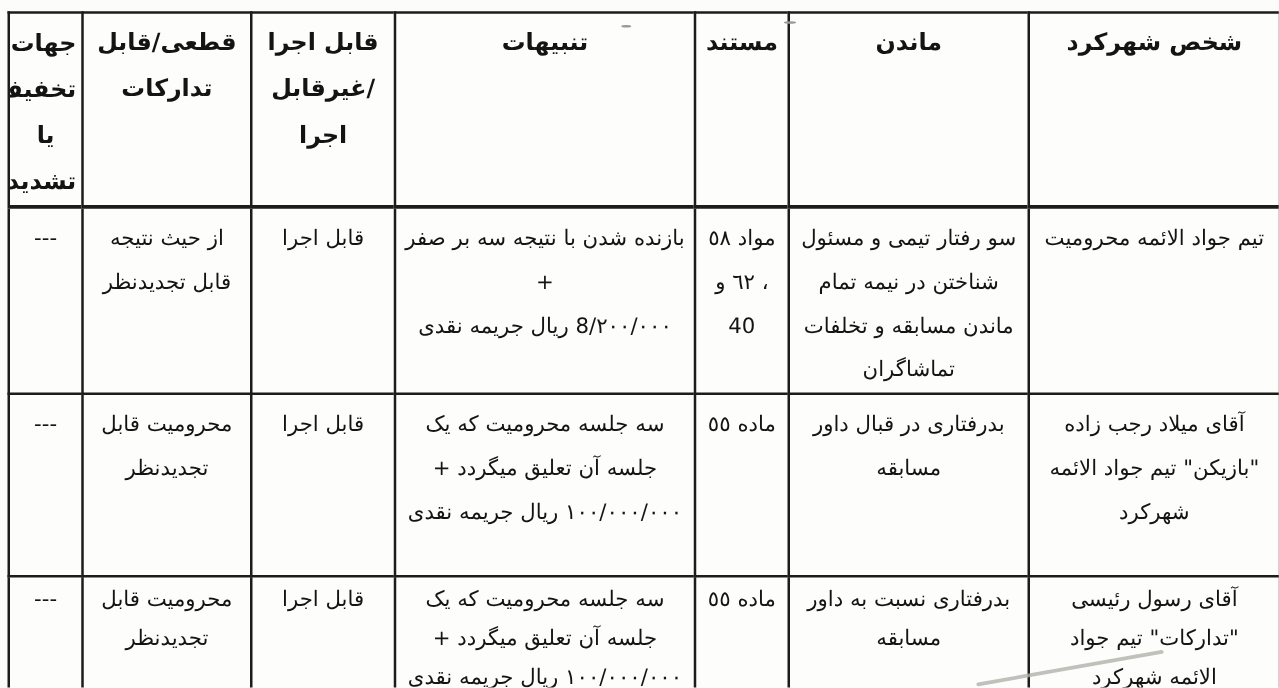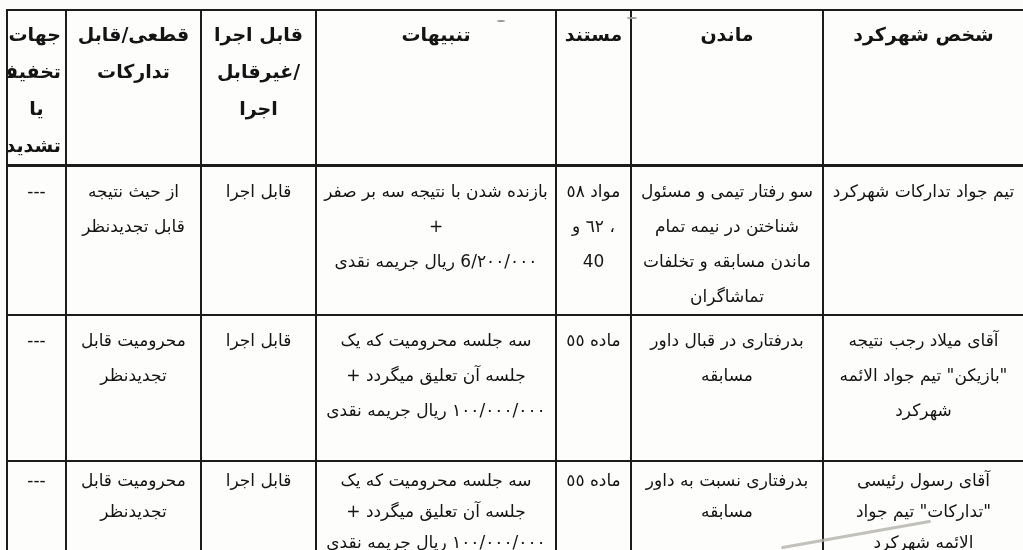--- a/index.html
+++ b/index.html
@@ -98,37 +98,37 @@
         <th>قطعی/قابل
 تدارکات</th>
         <th>جهات
 تخفیف
 یا
 تشدید</th>
       </tr>
     </thead>
     <tbody>
       <tr class="row-1">
-        <td>تیم جواد تدارکات شهرکرد</td>
+        <td>تیم جواد الائمه محرومیت</td>
         <td>سو رفتار تیمی و مسئول
 شناختن در نیمه تمام
 ماندن مسابقه و تخلفات
 تماشاگران</td>
         <td>مواد ٥٨
 ، ٦٢ و
 40</td>
         <td>بازنده شدن با نتیجه سه بر صفر +
-٢٠٠/٠٠٠/6 ریال جریمه نقدی</td>
+٢٠٠/٠٠٠/8 ریال جریمه نقدی</td>
         <td>قابل اجرا</td>
         <td>از حیث نتیجه
 قابل تجدیدنظر</td>
         <td>---</td>
       </tr>
       <tr class="row-2">
-        <td>آقای میلاد رجب نتیجه
+        <td>آقای میلاد رجب زاده
 "بازیکن" تیم جواد الائمه
 شهرکرد</td>
         <td>بدرفتاری در قبال داور
 مسابقه</td>
         <td>ماده ٥٥</td>
         <td>سه جلسه محرومیت که یک
 جلسه آن تعلیق میگردد +
 ١٠٠/٠٠٠/٠٠٠ ریال جریمه نقدی</td>
         <td>قابل اجرا</td>
         <td>محرومیت قابل

